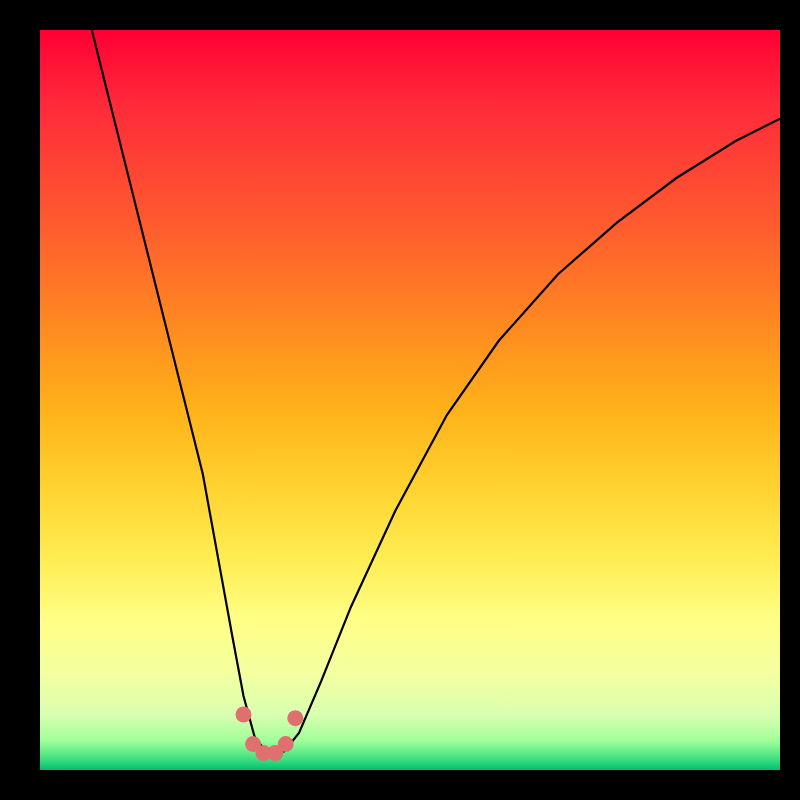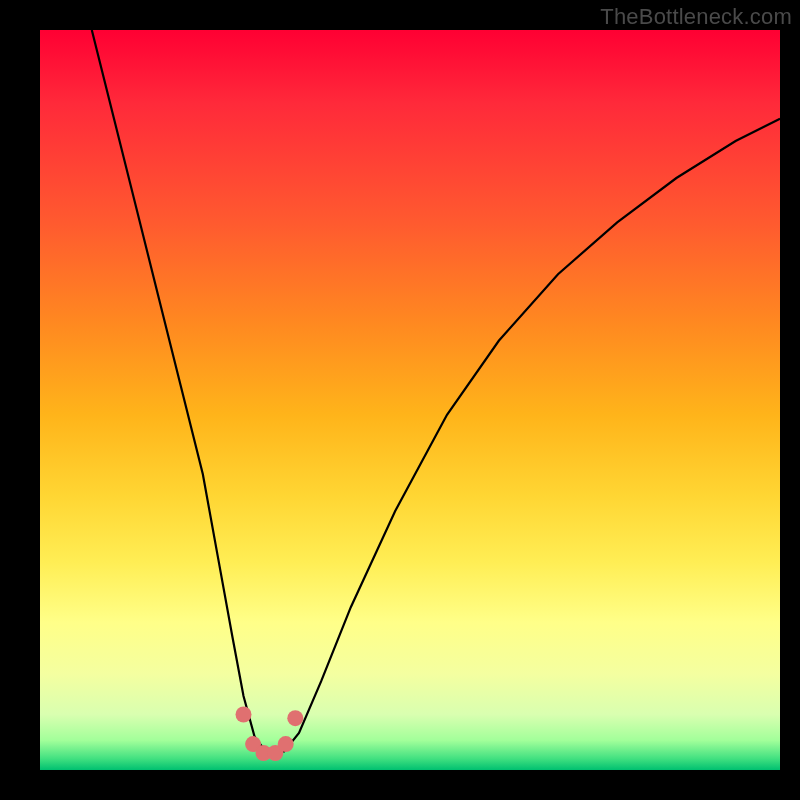--- a/index.html
+++ b/index.html
@@ -68,14 +68,13 @@
       <g id="marker-group">
           <circle cx="203.5" cy="684.5" r="8" fill="#e07070"></circle>
           <circle cx="213.1" cy="714.1" r="8" fill="#e07070"></circle>
           <circle cx="223.5" cy="723.0" r="8" fill="#e07070"></circle>
           <circle cx="235.3" cy="723.0" r="8" fill="#e07070"></circle>
           <circle cx="245.7" cy="714.1" r="8" fill="#e07070"></circle>
           <circle cx="255.3" cy="688.2" r="8" fill="#e07070"></circle>
         </g>
     </svg>
   </div>
-  <div class="watermark">TheBottleneck.com</div>
 </div>
 
 </body></html>

